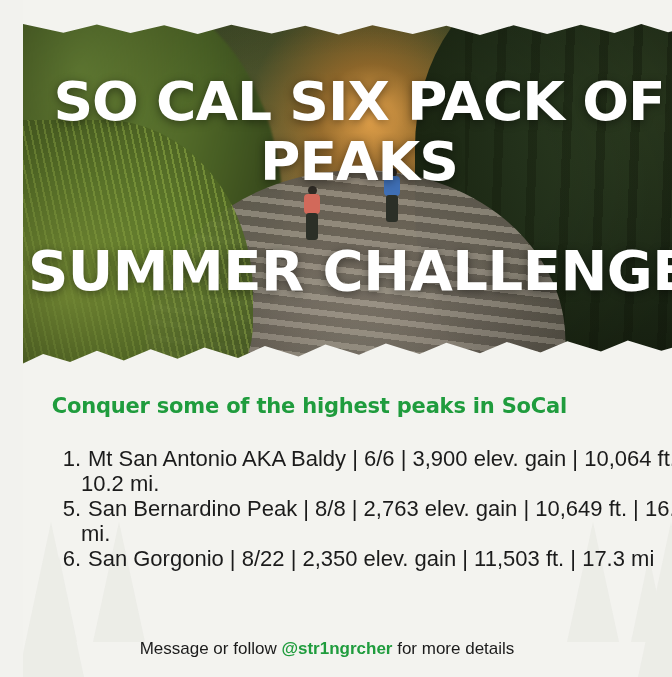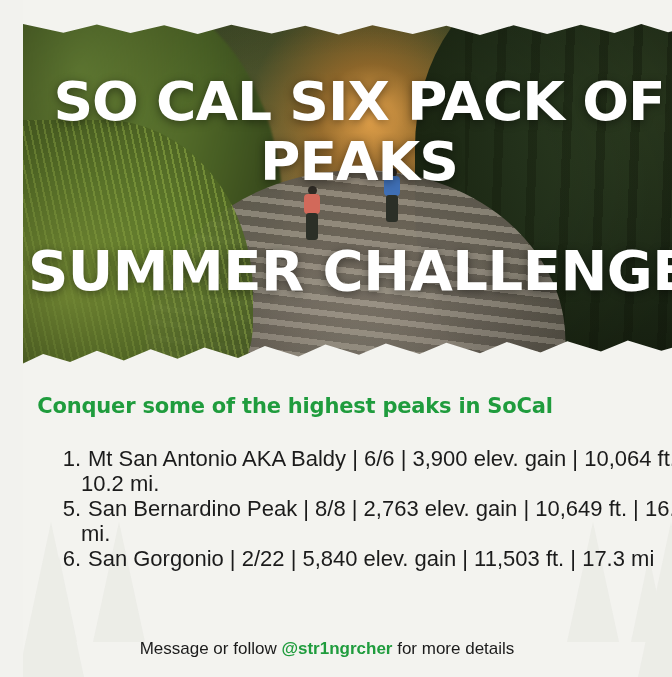--- a/index.html
+++ b/index.html
@@ -195,21 +195,21 @@
     border-right: 26px solid transparent;
     border-bottom: 120px solid #e6e7e1;
   }
   .ghost-trees .t.s { border-left-width: 18px; border-right-width: 18px; border-bottom-width: 86px; }
   .ghost-trees .t.l { border-left-width: 34px; border-right-width: 34px; border-bottom-width: 160px; }
 
   .tagline {
     position: absolute;
     left: 0; top: 18px;
     width: 544px;
-    text-align: center;
+    text-align: right;
     font-family: "DejaVu Sans", sans-serif;
     font-weight: 700;
     font-size: 21px;
     color: #1f9c3d;
     letter-spacing: -0.2px;
   }
 
   .peak-list {
     position: absolute;
     left: 0; top: 70px;
@@ -295,21 +295,21 @@
     <div class="tagline">Conquer some of the highest peaks in SoCal</div>
 
     <ol class="peak-list">
       <li>
         <span class="num">1.</span><span>Mt San Antonio AKA Baldy | 6/6 | 3,900 elev. gain | 10,064 ft. | 10.2 mi.</span>
       </li>
       <li>
         <span class="num">5.</span><span>San Bernardino Peak | 8/8 | 2,763 elev. gain | 10,649 ft. | 16.5 mi.</span>
       </li>
       <li>
-        <span class="num">6.</span><span>San Gorgonio | 2/22 | 5,840 elev. gain | 11,503 ft. | 17.3 mi</span>
+        <span class="num">6.</span><span>San Gorgonio | 8/22 | 2,350 elev. gain | 11,503 ft. | 17.3 mi</span>
       </li>
     </ol>
 
     <div class="footer">
       <span>Message or follow </span><span class="handle">@str1ngrcher</span><span> for more details</span>
     </div>
 
   </div>
 </div>
 

